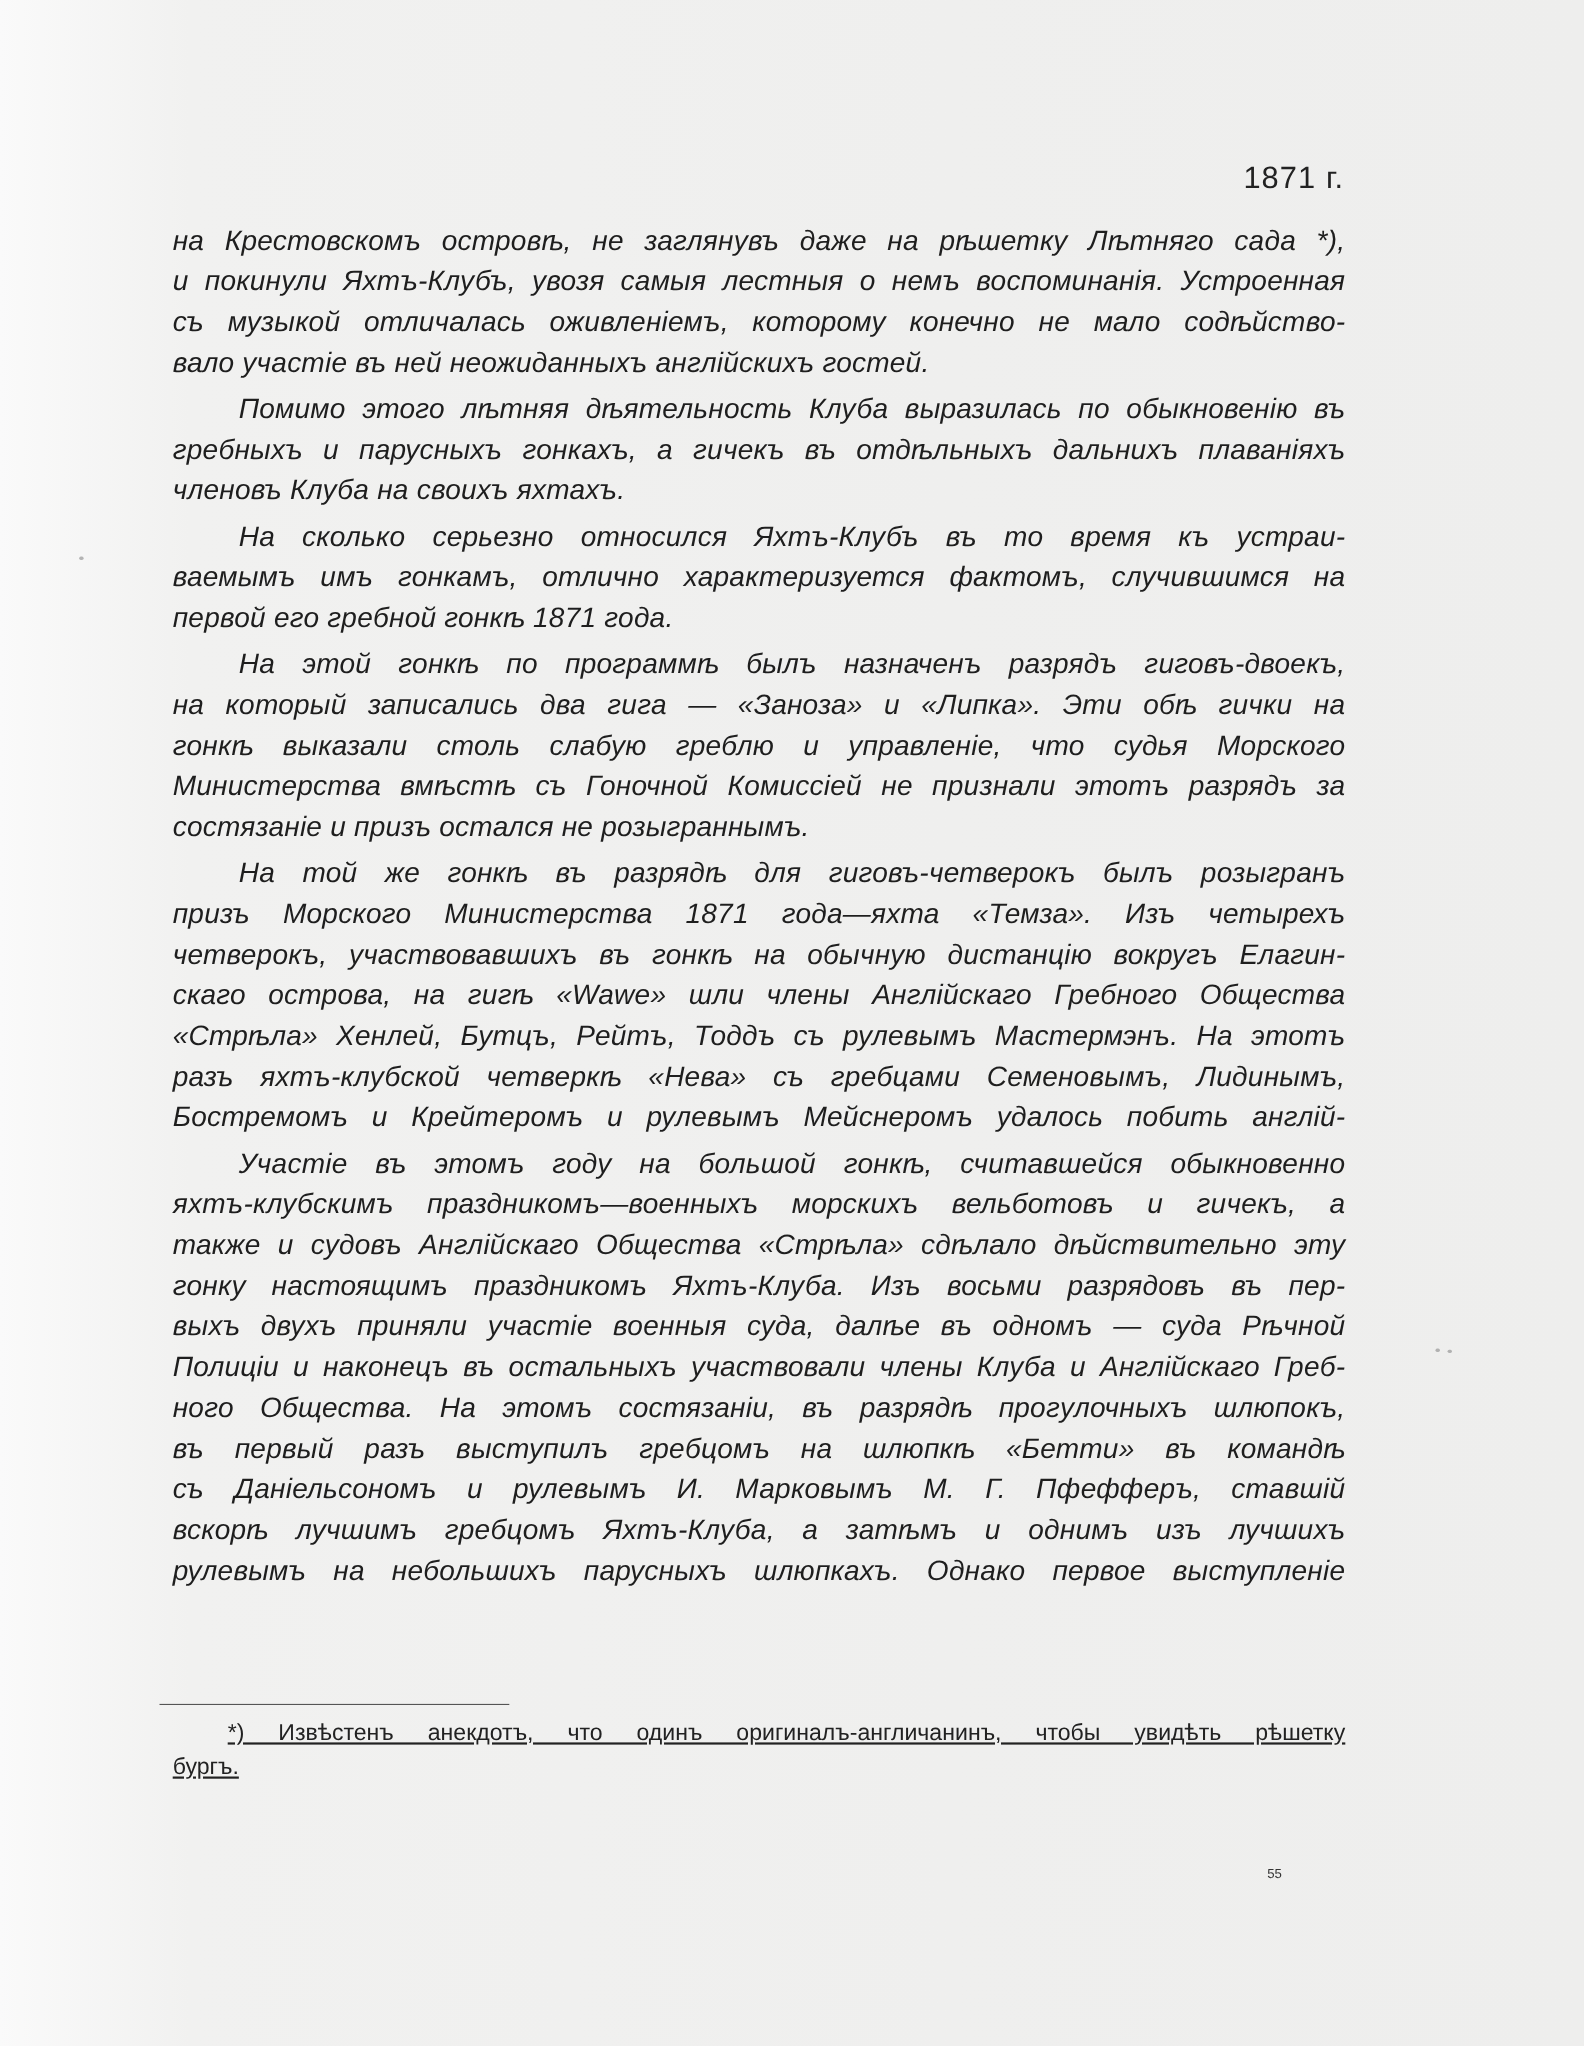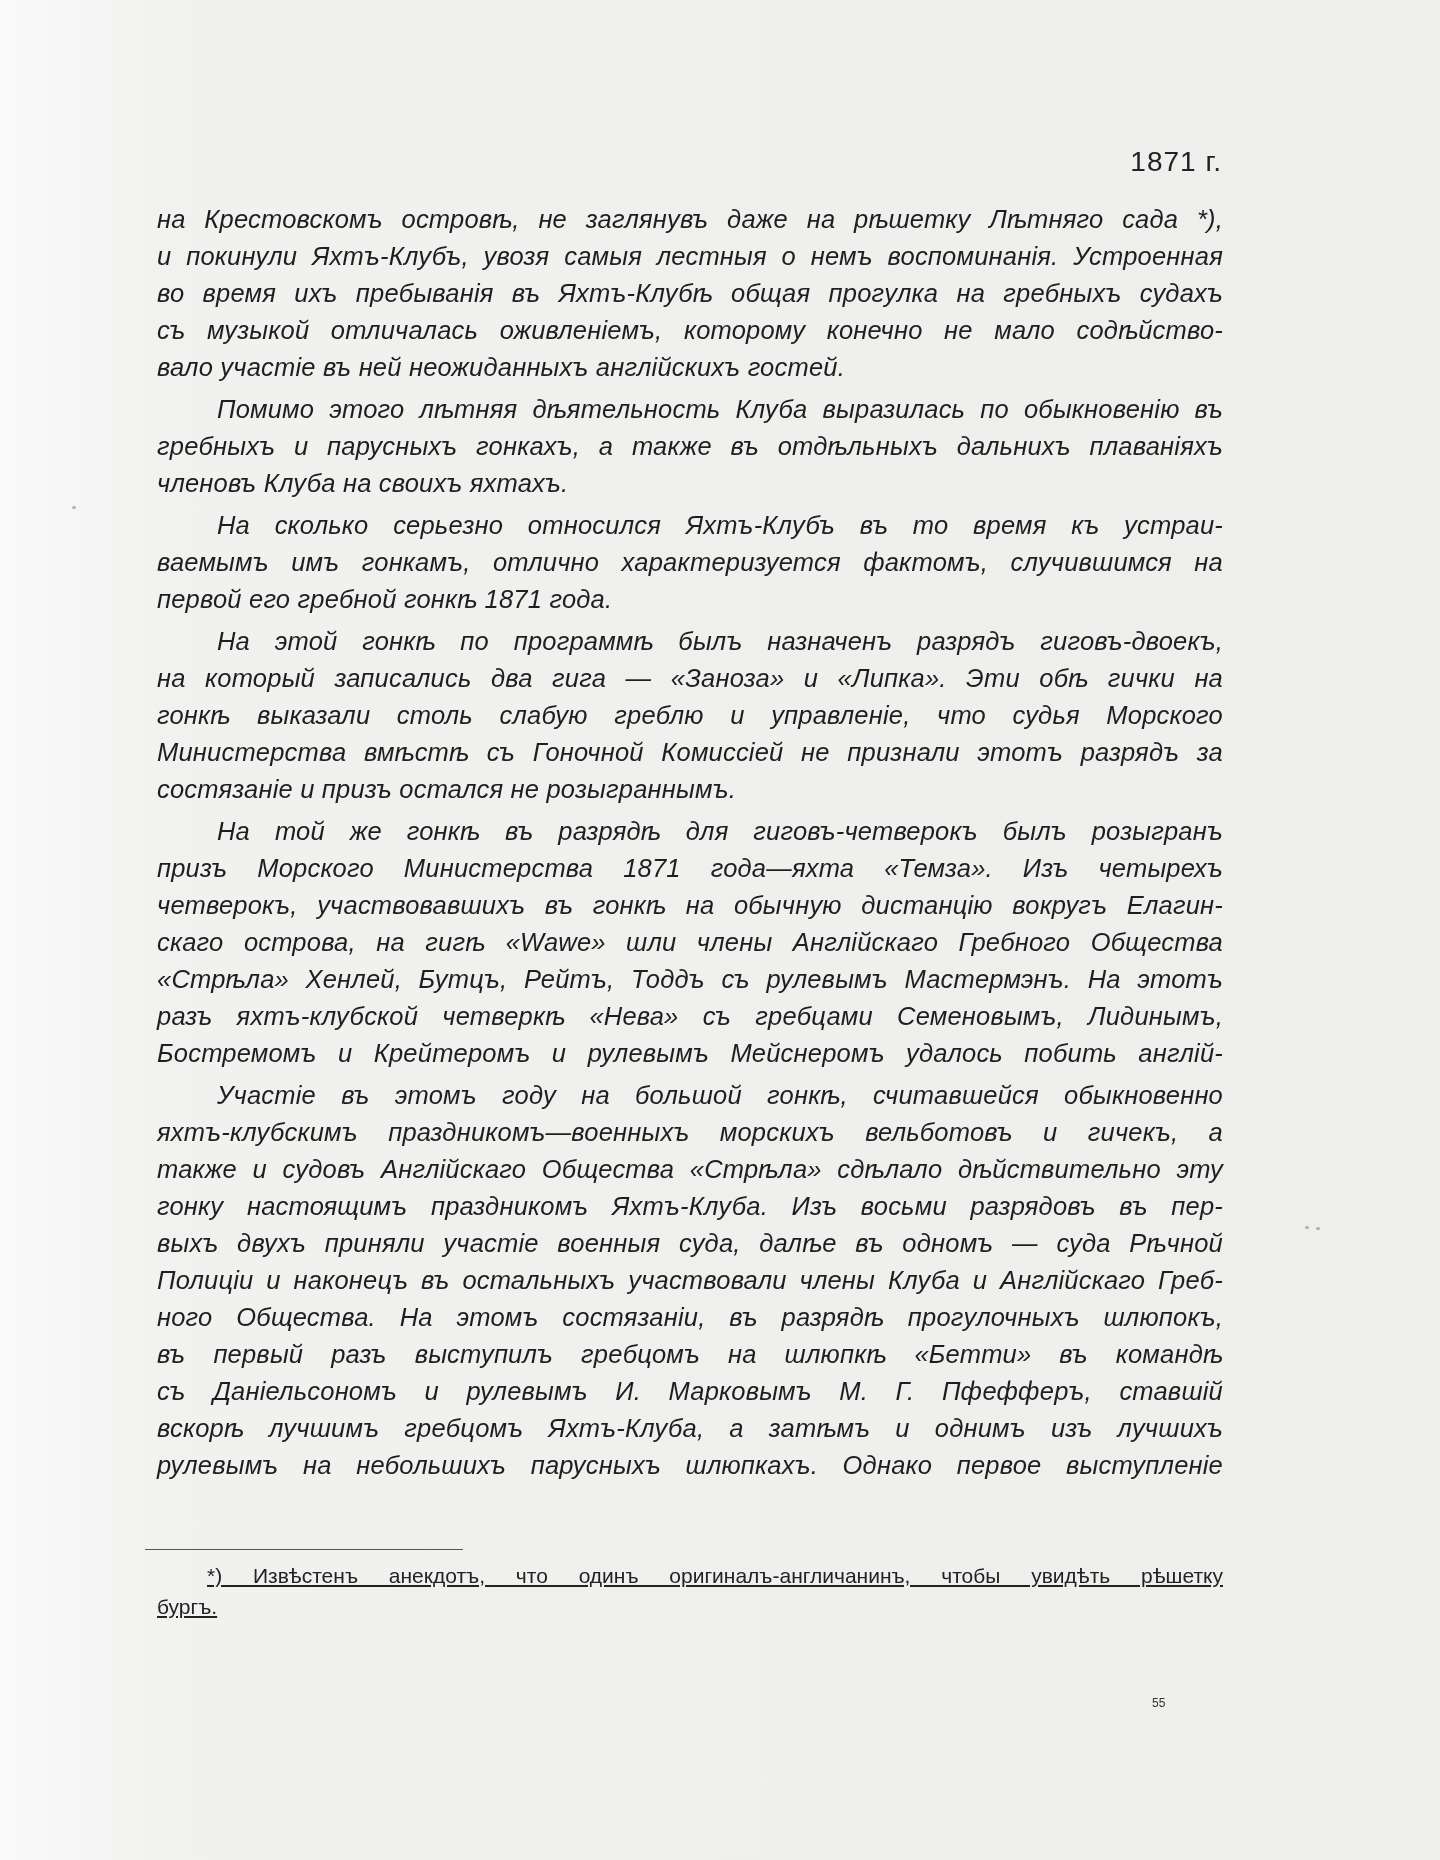--- a/index.html
+++ b/index.html
@@ -93,28 +93,27 @@
 
 <div class="page">
 
   <div class="running-head">1871 г.</div>
 
   <div class="body-text">
 
     <div class="para">
       <span class="line">на Крестовскомъ островѣ, не заглянувъ даже на рѣшетку Лѣтняго сада *),</span>
       <span class="line">и покинули Яхтъ-Клубъ, увозя самыя лестныя о немъ воспоминанія. Устроенная</span>
-      <span class="line">во время ихъ пребыванія въ Яхтъ-Клубѣ общая прогулка на гребныхъ судахъ</span>
       <span class="line">съ музыкой отличалась оживленіемъ, которому конечно не мало содѣйство-</span>
       <span class="line last">вало участіе въ ней неожиданныхъ англійскихъ гостей.</span>
     </div>
 
     <div class="para">
       <span class="line indent">Помимо этого лѣтняя дѣятельность Клуба выразилась по обыкновенію въ</span>
-      <span class="line">гребныхъ и парусныхъ гонкахъ, а также въ отдѣльныхъ дальнихъ плаваніяхъ</span>
+      <span class="line">гребныхъ и парусныхъ гонкахъ, а гичекъ въ отдѣльныхъ дальнихъ плаваніяхъ</span>
       <span class="line last">членовъ Клуба на своихъ яхтахъ.</span>
     </div>
 
     <div class="para">
       <span class="line indent">На сколько серьезно относился Яхтъ-Клубъ въ то время къ устраи-</span>
       <span class="line">ваемымъ имъ гонкамъ, отлично характеризуется фактомъ, случившимся на</span>
       <span class="line last">первой его гребной гонкѣ 1871 года.</span>
     </div>
 
     <div class="para">

